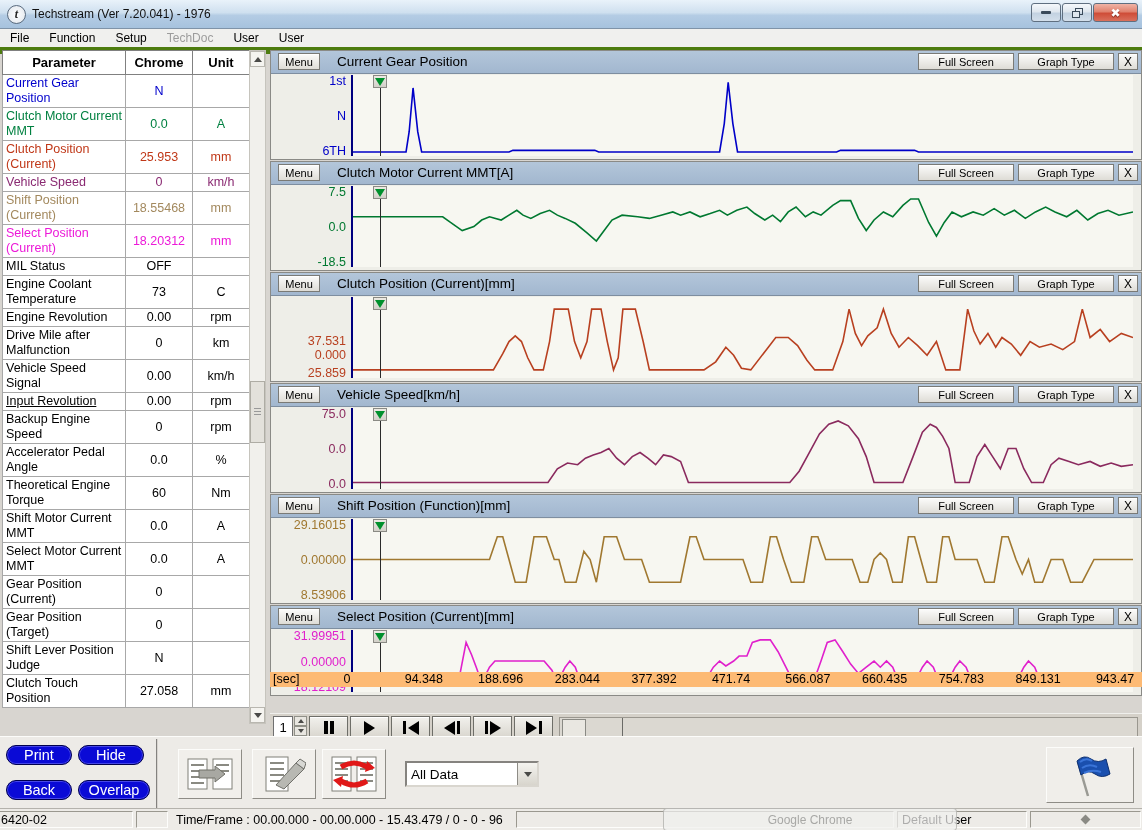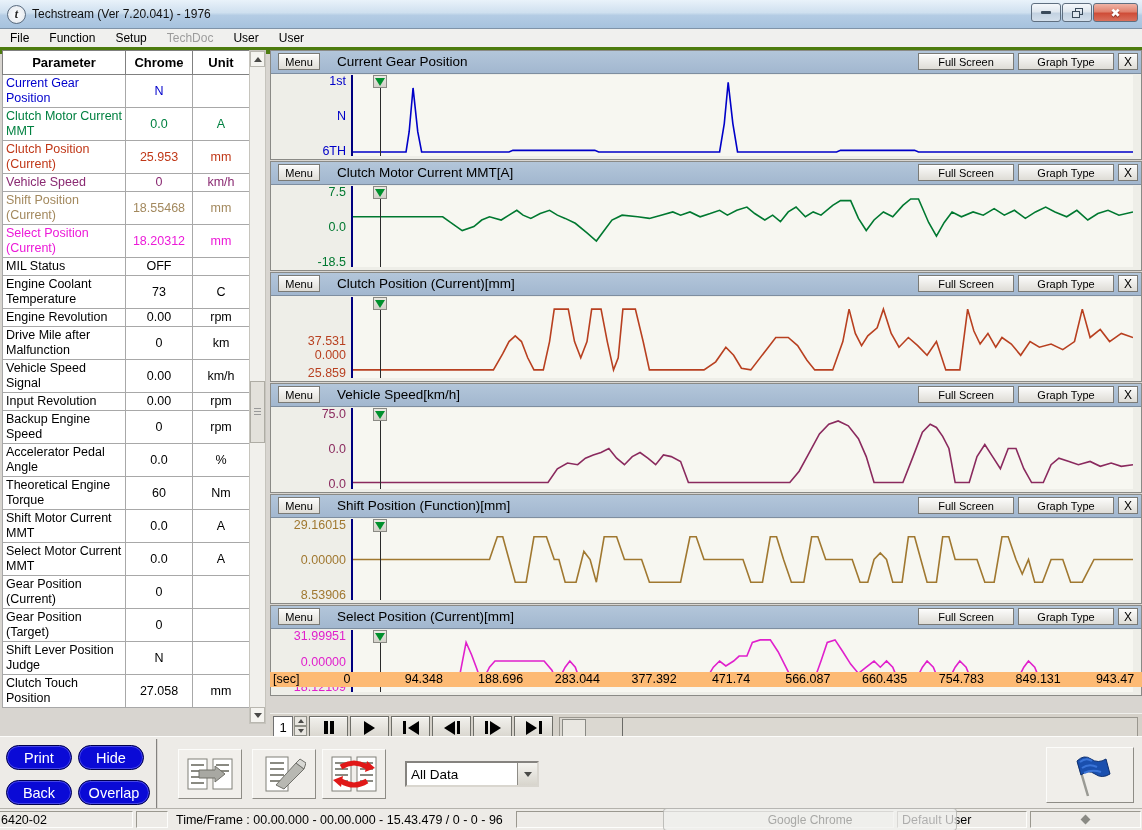--- a/index.html
+++ b/index.html
@@ -110,21 +110,21 @@
   #seek-track{position:relative;flex:1;height:21px;margin:0 4px 0 6px;background:#dbd8d1;
     border:1px solid #9a978f;box-sizing:border-box;}
   #seek-thumb{position:absolute;left:2px;top:1px;width:22px;height:17px;background:#e9e7e1;
     border:1px solid #8a8a84;}
   #seek-divider{position:absolute;left:62px;top:0;bottom:0;width:1px;background:#6a6a66;}
   
   #bottombar{position:absolute;left:0;top:736px;width:1142px;height:72px;background:#edebe7;
     border-top:1px solid #fcfcfa;}
   #left-pane{position:absolute;left:0;top:2px;width:156px;height:70px;
     border-right:2px groove #d8d5d0;}
-  .bluebtn{position:absolute;height:25px;background:#0a0ad6;border:1px solid #000050;
+  .bluebtn{position:absolute;height:20px;background:#0a0ad6;border:1px solid #000050;
     border-radius:14px;color:#fff;font-size:14.5px;display:flex;align-items:center;
     justify-content:center;box-shadow:inset 0 0 0 1px #4646e8;box-sizing:border-box;}
   #btn-print{left:6px;top:6px;width:66px;}
   #btn-hide{left:78px;top:6px;width:66px;}
   #btn-back{left:6px;top:41px;width:66px;}
   #btn-overlap{left:78px;top:41px;width:72px;}
   .toolbtn{position:absolute;top:12px;width:62px;height:48px;background:#f1efeb;
     border:1px solid;border-color:#fcfcfa #8e8c86 #8e8c86 #fcfcfa;
     display:flex;align-items:center;justify-content:center;}
   #tool1{left:178px;} #tool2{left:252px;} #tool3{left:322px;}
@@ -246,21 +246,21 @@
             <td style="color: rgb(0, 0, 0);">Drive Mile after Malfunction</td>
             <td class="c" style="color: rgb(0, 0, 0);">0</td>
             <td class="c" style="color: rgb(0, 0, 0);">km</td>
           </tr>
           <tr>
             <td style="color: rgb(0, 0, 0);">Vehicle Speed Signal</td>
             <td class="c" style="color: rgb(0, 0, 0);">0.00</td>
             <td class="c" style="color: rgb(0, 0, 0);">km/h</td>
           </tr>
           <tr>
-            <td style="color: rgb(0, 0, 0);">Input Revolution</td>
+            <td style="color: rgb(0, 0, 0); text-decoration: underline;">Input Revolution</td>
             <td class="c" style="color: rgb(0, 0, 0);">0.00</td>
             <td class="c" style="color: rgb(0, 0, 0);">rpm</td>
           </tr>
           <tr>
             <td style="color: rgb(0, 0, 0);">Backup Engine Speed</td>
             <td class="c" style="color: rgb(0, 0, 0);">0</td>
             <td class="c" style="color: rgb(0, 0, 0);">rpm</td>
           </tr>
           <tr>
             <td style="color: rgb(0, 0, 0);">Accelerator Pedal Angle</td>

